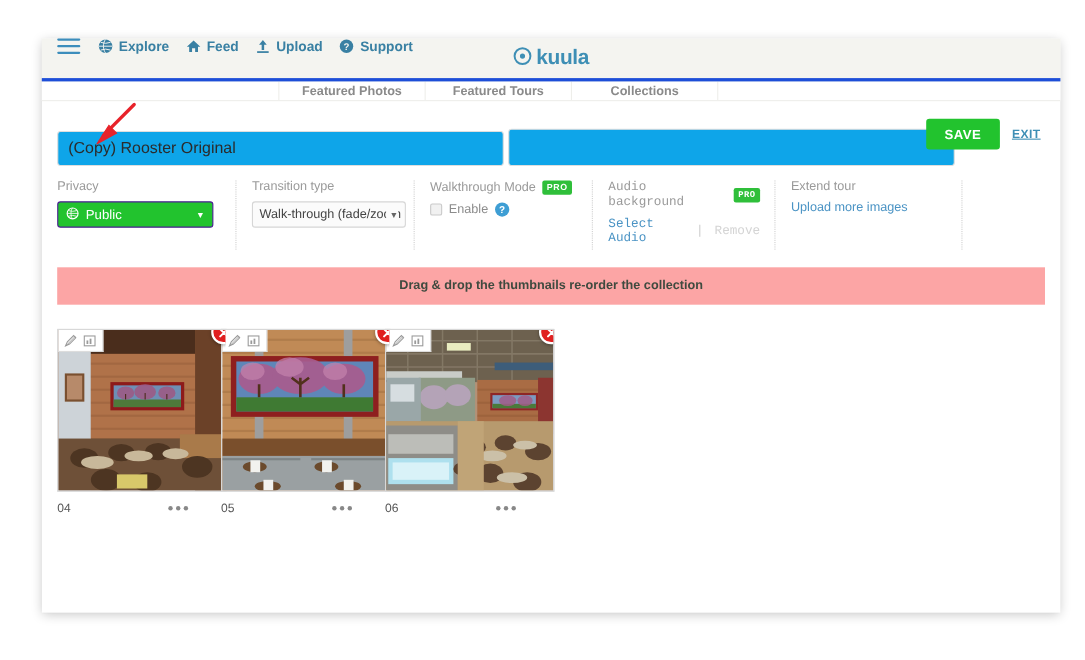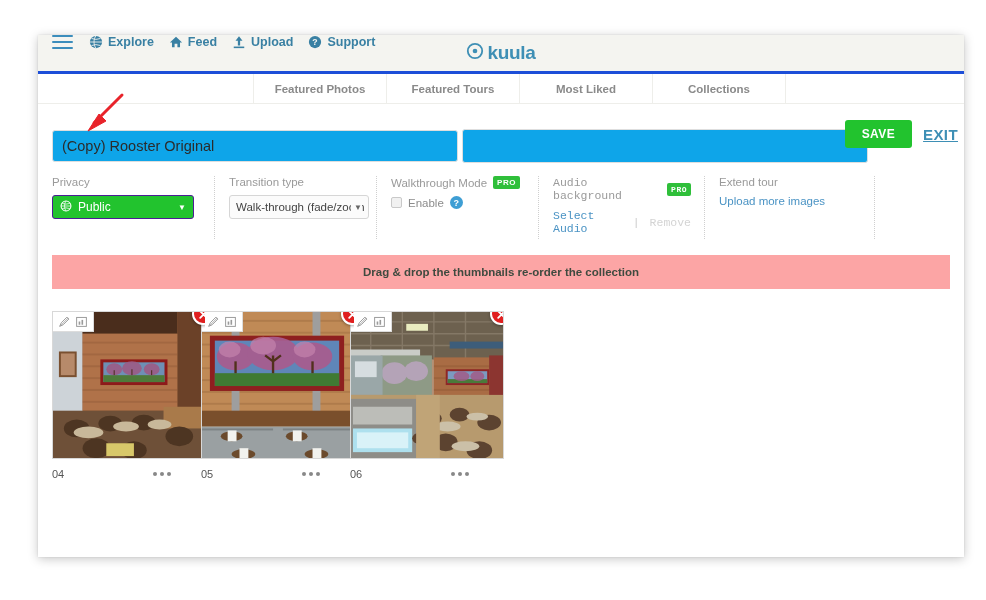--- a/index.html
+++ b/index.html
@@ -46,21 +46,21 @@
   .brand {
     position: absolute; left: 0; right: 0; top: 0; bottom: 0;
     display: flex; align-items: center; justify-content: center;
     pointer-events: none;
   }
   .brand-inner { display: flex; align-items: center; gap: 3px; pointer-events: auto; }
   .brand-text { color: #3e8fb5; font-size: 19px; font-weight: bold; letter-spacing: -0.3px; }
 
   
   .tabrow {
-    height: 30px;
+    height: 18px;
     display: flex;
     border-bottom: 1px solid #eeeeea;
     background: #ffffff;
   }
   .tabspacer { width: 216px; border-right: 1px solid #eeeeea; }
   .tab {
     flex: 0 0 133px;
     display: flex; align-items: center; justify-content: center;
     font-size: 11.5px; font-weight: bold; color: #8a8a8a;
     border-right: 1px solid #eeeeea;
@@ -74,31 +74,31 @@
     border: 1px solid #dedede; border-radius: 3px;
     background: #0ea5e9;
     font-size: 14.5px; color: #2b2b2b;
     padding: 0 9px;
     font-family: "Liberation Sans", sans-serif;
     outline: none;
   }
   .descinput { margin-top: 9px; height: 34px; font-size: 13px; }
 
   .actions {
-    position: absolute; right: 6px; top: 16px;
+    position: absolute; right: 18px; top: 16px;
     display: flex; align-items: center; gap: 11px;
   }
   .savebtn {
     background: #22c32e; color: #ffffff;
     font-size: 12px; font-weight: bold; letter-spacing: 0.4px;
     border: none; border-radius: 3px;
     padding: 7px 17px; cursor: pointer;
     font-family: "Liberation Sans", sans-serif;
   }
-  .exitlink { color: #3e8fb5; font-size: 15px; font-weight: bold; letter-spacing: 0.4px; cursor: pointer; text-decoration: underline; }
+  .exitlink { color: #3e8fb5; font-size: 11px; font-weight: bold; letter-spacing: 0.4px; cursor: pointer; text-decoration: underline; }
 
   
   .optrow { display: flex; margin: 13px 14px 0 14px; }
   .optcell { position: relative; padding-right: 14px; }
   .optcell.c1 { width: 163px; }
   .optcell.c2 { width: 162px; padding-left: 14px; }
   .optcell.c3 { width: 162px; padding-left: 14px; }
   .optcell.c4 { width: 166px; padding-left: 14px; font-family: Liberation Mono, monospace; }
   .optcell.c5 { width: 170px; padding-left: 14px; }
   .optcell .divider {
@@ -263,21 +263,20 @@
         </span>
         <span class="brand-text">kuula</span>
       </div>
     </div>
   </div>
 
   <div class="tabrow">
     <div class="tabspacer"></div>
     <div class="tab">Featured Photos</div>
     <div class="tab">Featured Tours</div>
-    <div class="tab">Most Liked</div>
     <div class="tab">Collections</div>
   </div>
 
   <div class="titlewrap">
     <input class="txtinput" value="(Copy) Rooster Original" style="">
     <input class="txtinput descinput" value="" style="">
 
     <div class="actions">
       <button class="savebtn">SAVE</button>
       <span class="exitlink">EXIT</span>

